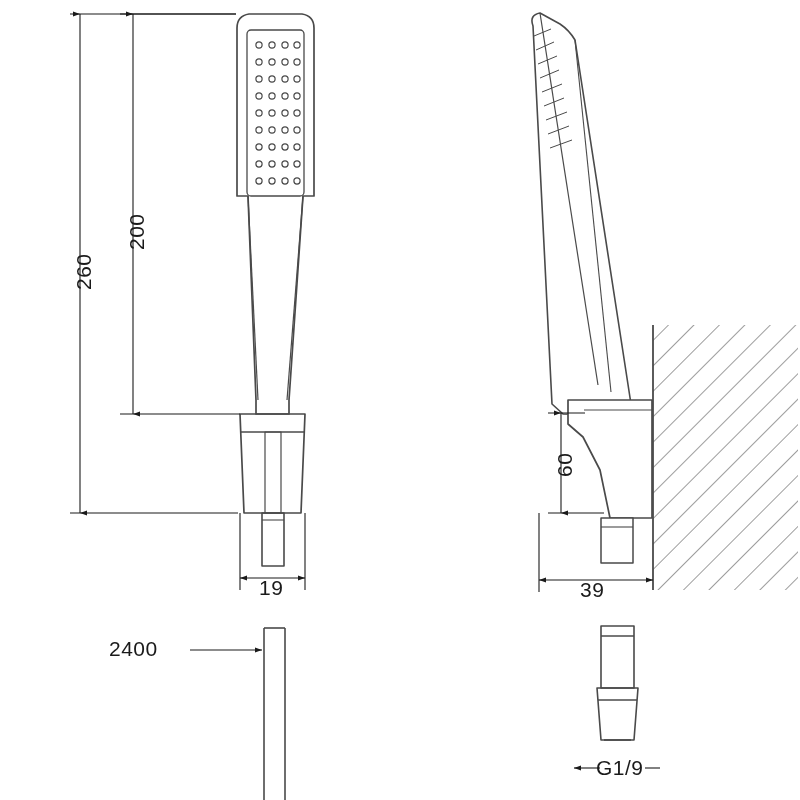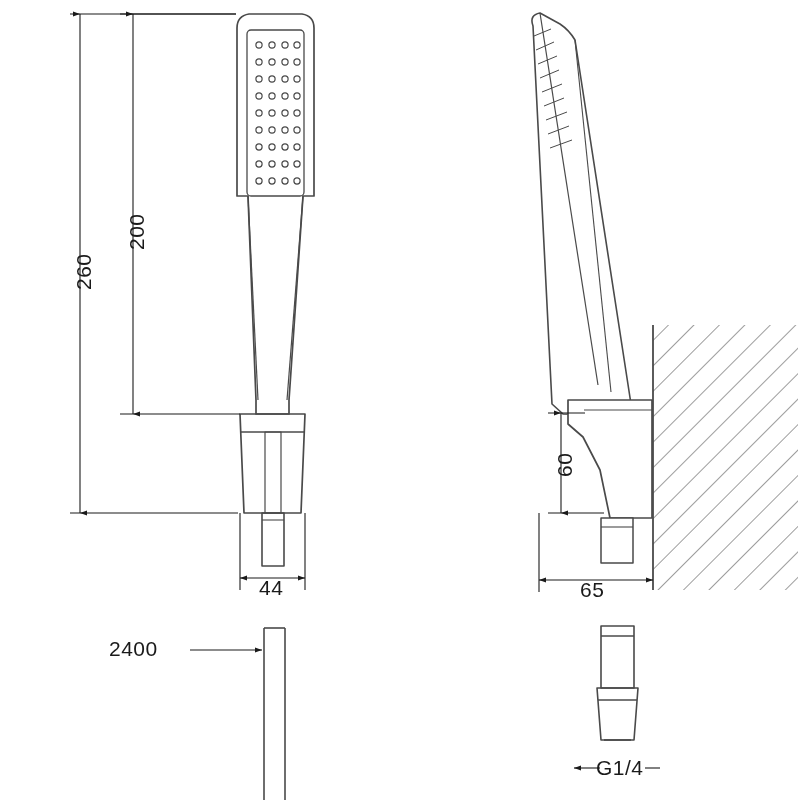--- a/index.html
+++ b/index.html
@@ -198,23 +198,23 @@
     <g stroke="#1a1a1a" stroke-width="1.1" fill="none">
       <line x1="574" y1="768" x2="600" y2="768" marker-start="url(#arrowLeft)"></line>
       <line x1="645" y1="768" x2="660" y2="768"></line>
     </g>
   </svg>
 
   <div class="dim-label rot90" style="left:72px; top:290px;">260</div>
 
   <div class="dim-label rot90" style="left:125px; top:250px;">200</div>
 
-  <div class="dim-label" style="left:259px; top:576px;">44</div>
+  <div class="dim-label" style="left:259px; top:576px;">19</div>
 
   <div class="dim-label rot90" style="left:553px; top:477px;">60</div>
 
-  <div class="dim-label" style="left:580px; top:578px;">65</div>
+  <div class="dim-label" style="left:580px; top:578px;">39</div>
 
   <div class="dim-label" style="left:109px; top:637px;">2400</div>
 
-  <div class="dim-label" style="left:596px; top:756px;">G1/4</div>
+  <div class="dim-label" style="left:596px; top:756px;">G1/9</div>
 
 </div>
 
 </body></html>

